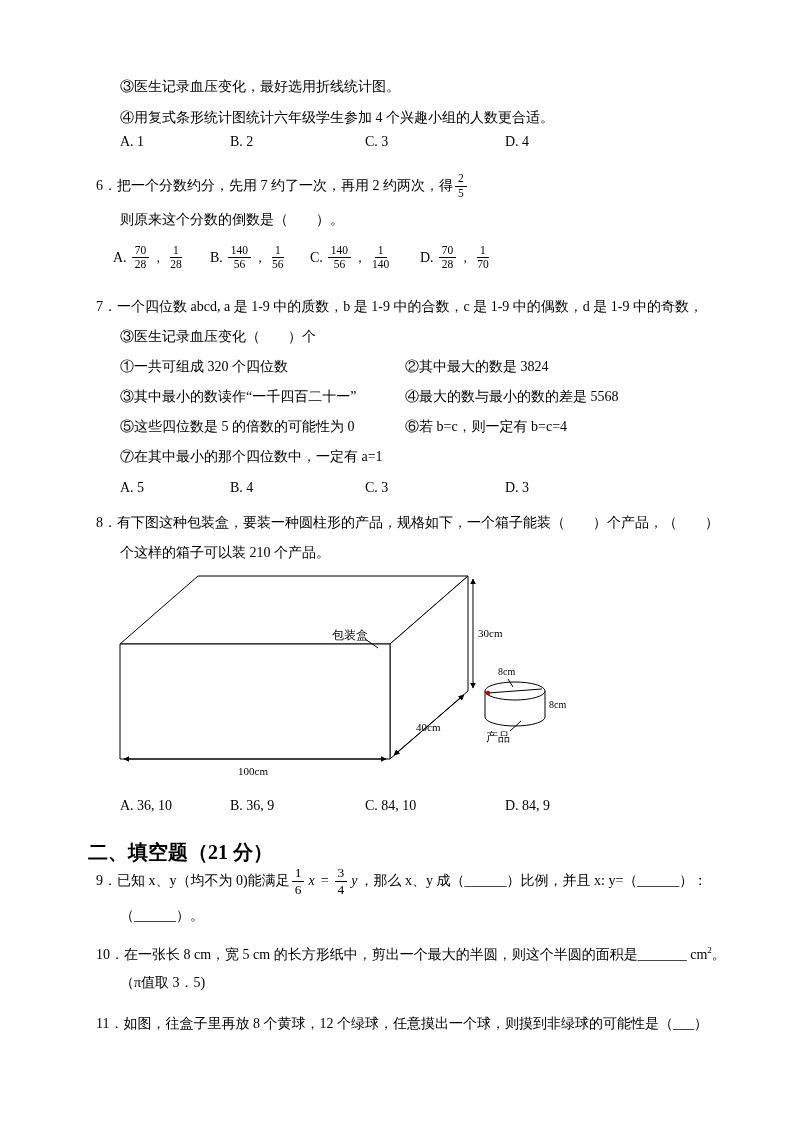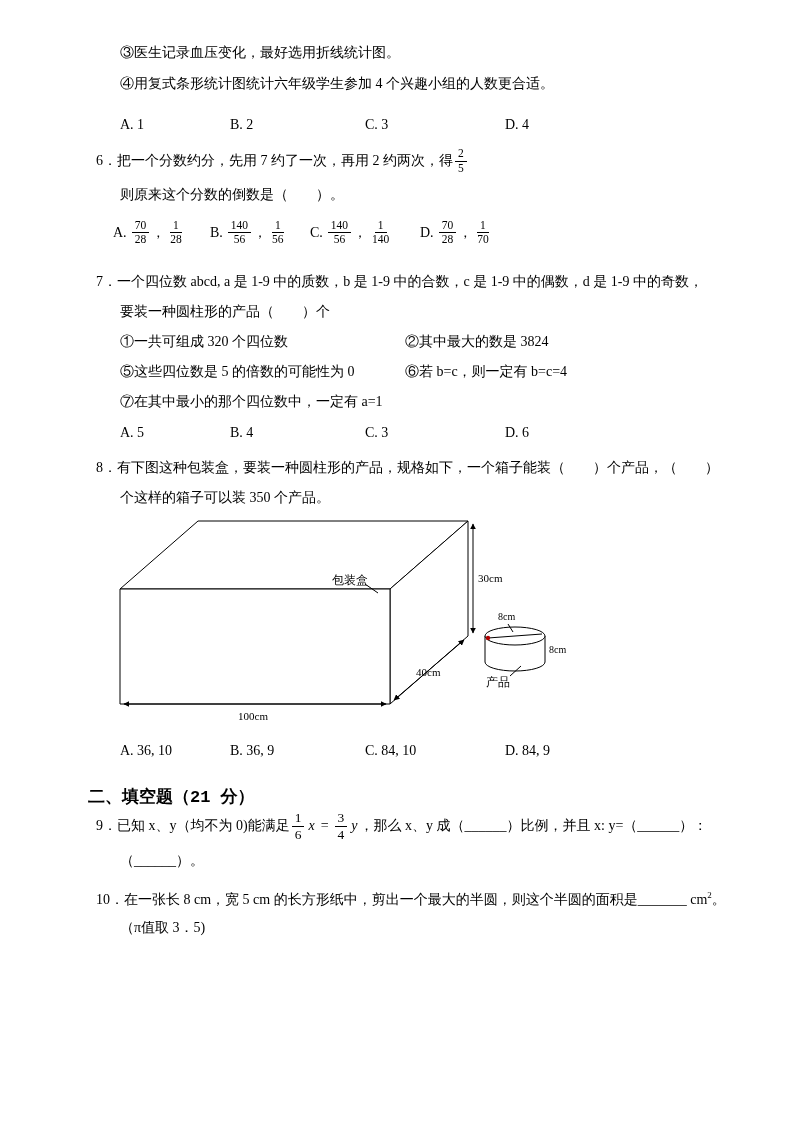--- a/index.html
+++ b/index.html
@@ -1,40 +1,40 @@
 <!DOCTYPE html>
 <html><head>
 <meta charset="utf-8">
 <style>
   html,body{margin:0;padding:0;}
   body{width:793px;height:1122px;background:#ffffff;color:#000;
        font-family:"Liberation Serif","DejaVu Serif",serif;font-size:14px;}
   .page{position:relative;width:793px;height:1122px;overflow:hidden;
-        padding:42px 50px 0 96px;box-sizing:border-box;background:#fff;}
+        padding:76px 50px 0 96px;box-sizing:border-box;background:#fff;}
   .line{white-space:nowrap;line-height:21px;}
   .ind{margin-left:24px;}
   .mt4{margin-top:4px}.mt6{margin-top:6px}.mt8{margin-top:8px}.mt9{margin-top:9px}
-  .mt10{margin-top:10px}.mt11{margin-top:20px}.mt12{margin-top:12px}
+  .mt10{margin-top:10px}.mt11{margin-top:3px}.mt12{margin-top:20px}
   .mt14{margin-top:14px}.mt16{margin-top:24px}.mt20{margin-top:20px}.mt22{}
   .opt{display:inline-block;}
   .wa{width:110px}.wb{width:135px}.wc{width:140px}
   .col-l{display:inline-block;width:285px;}
   .frac{display:inline-flex;flex-direction:column;align-items:center;
         vertical-align:middle;font-size:11.5px;line-height:1.2;margin:0 2px;}
   .frac .num{padding:0 3px;border-bottom:1px solid #000;}
   .frac .den{padding:0 3px;}
   .frac-lg{font-size:13.5px;}
   .fopts{margin-left:17px;display:flex;align-items:center;}
   .fopt{display:inline-flex;align-items:center;}
   .fopt .lbl{margin-right:3px;}
   .fa{width:97px}.fb{width:100px}.fc{width:110px}
   .var{font-style:italic;padding:0 2px;}
   .eq{padding:0 4px;}
-  .section-title{font-family:Liberation Mono, monospace;
-        font-weight:700;font-size:17px;line-height:25px;margin-left:-8px;}
+  .section-title{font-family:Liberation Serif, serif;
+        font-weight:700;font-size:20px;line-height:25px;margin-left:-8px;}
   .diagram{margin-left:14px;}
   .diagram svg text{fill:#000;font-family:"Liberation Serif","DejaVu Serif",serif;}
   sup.sq{font-size:9px;}
 </style>
 </head>
 <body>
 
 <div class="page">
 
   <div class="line ind">③医生记录血压变化，最好选用折线统计图。</div>
@@ -97,36 +97,39 @@
         </span>
       <span>，</span>
       <span class="frac">
           <span class="num">1</span>
           <span class="den">70</span>
         </span>
     </span>
   </div>
 
   <div class="line mt16">7．一个四位数 abcd, a 是 1-9 中的质数，b 是 1-9 中的合数，c 是 1-9 中的偶数，d 是 1-9 中的奇数，</div>
-  <div class="line ind mt9">要装一种圆柱形的产品（　　）个</div>
+  <div class="line ind mt9">③医生记录血压变化（　　）个</div>
   <div class="line ind mt9">
     <span class="col-l">①一共可组成 320 个四位数</span><span>②其中最大的数是 3824</span>
+  </div>
+  <div class="line ind mt9">
+    <span class="col-l">③其中最小的数读作“一千四百二十一”</span><span>④最大的数与最小的数的差是 5568</span>
   </div>
   <div class="line ind mt9">
     <span class="col-l">⑤这些四位数是 5 的倍数的可能性为 0</span><span>⑥若 b=c，则一定有 b=c=4</span>
   </div>
   <div class="line ind mt9">
     <span class="col-l">⑦在其中最小的那个四位数中，一定有 a=1</span><span></span>
   </div>
   <div class="line ind mt10">
-    <span class="opt wa">A. 5</span><span class="opt wb">B. 4</span><span class="opt wc">C. 3</span><span class="opt">D. 6</span>
+    <span class="opt wa">A. 5</span><span class="opt wb">B. 4</span><span class="opt wc">C. 3</span><span class="opt">D. 3</span>
   </div>
 
   <div class="line mt14">8．有下图这种包装盒，要装一种圆柱形的产品，规格如下，一个箱子能装（　　）个产品，（　　）</div>
-  <div class="line ind mt9">个这样的箱子可以装 350 个产品。</div>
+  <div class="line ind mt9">个这样的箱子可以装 210 个产品。</div>
 
   <div class="diagram mt6">
     <svg width="480" height="218" viewBox="0 0 480 218">
       <defs>
         <marker id="arr" viewBox="0 0 10 10" refX="9" refY="5" markerWidth="6" markerHeight="6" orient="auto-start-reverse">
           <path d="M0,0 L10,5 L0,10 z" fill="#000"></path>
         </marker>
       </defs>
       <g fill="#ffffff" stroke="#000000" stroke-width="1">
         <polygon points="10,75 88,7 358,7 280,75"></polygon>
@@ -173,14 +176,15 @@
         <span class="den">4</span>
       </span><span class="var">y</span><span>，那么 x、y 成（______）比例，并且 x: y=（______）：</span>
   </div>
   <div class="line ind mt6">（______）。</div>
 
   <div class="line mt14">
     <span>10．在一张长 8 cm，宽 5 cm 的长方形纸中，剪出一个最大的半圆，则这个半圆的面积是_______</span><span> cm</span><sup class="sq">2</sup><span>。</span>
   </div>
   <div class="line ind mt8">（π值取 3．5)</div>
 
+  <div class="line mt20">11．如图，往盒子里再放 8 个黄球，12 个绿球，任意摸出一个球，则摸到非绿球的可能性是（___）</div>
 
 </div>
 
 </body></html>

